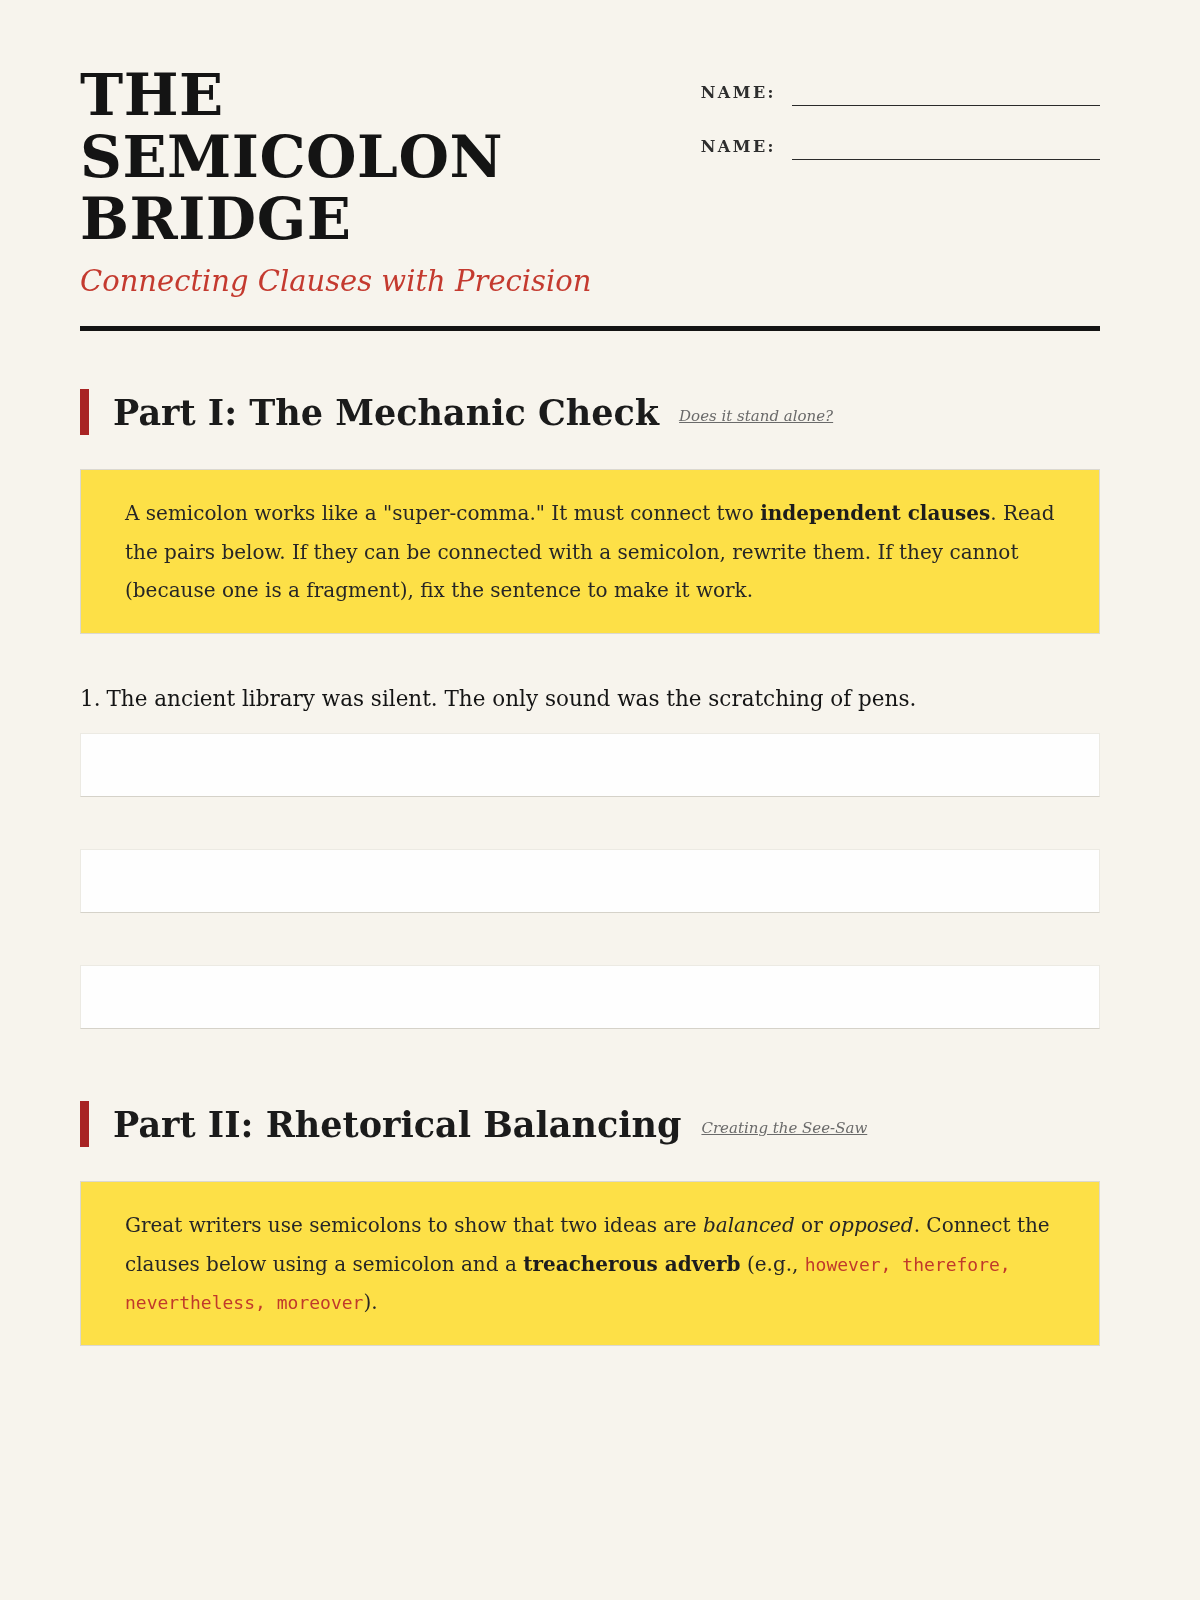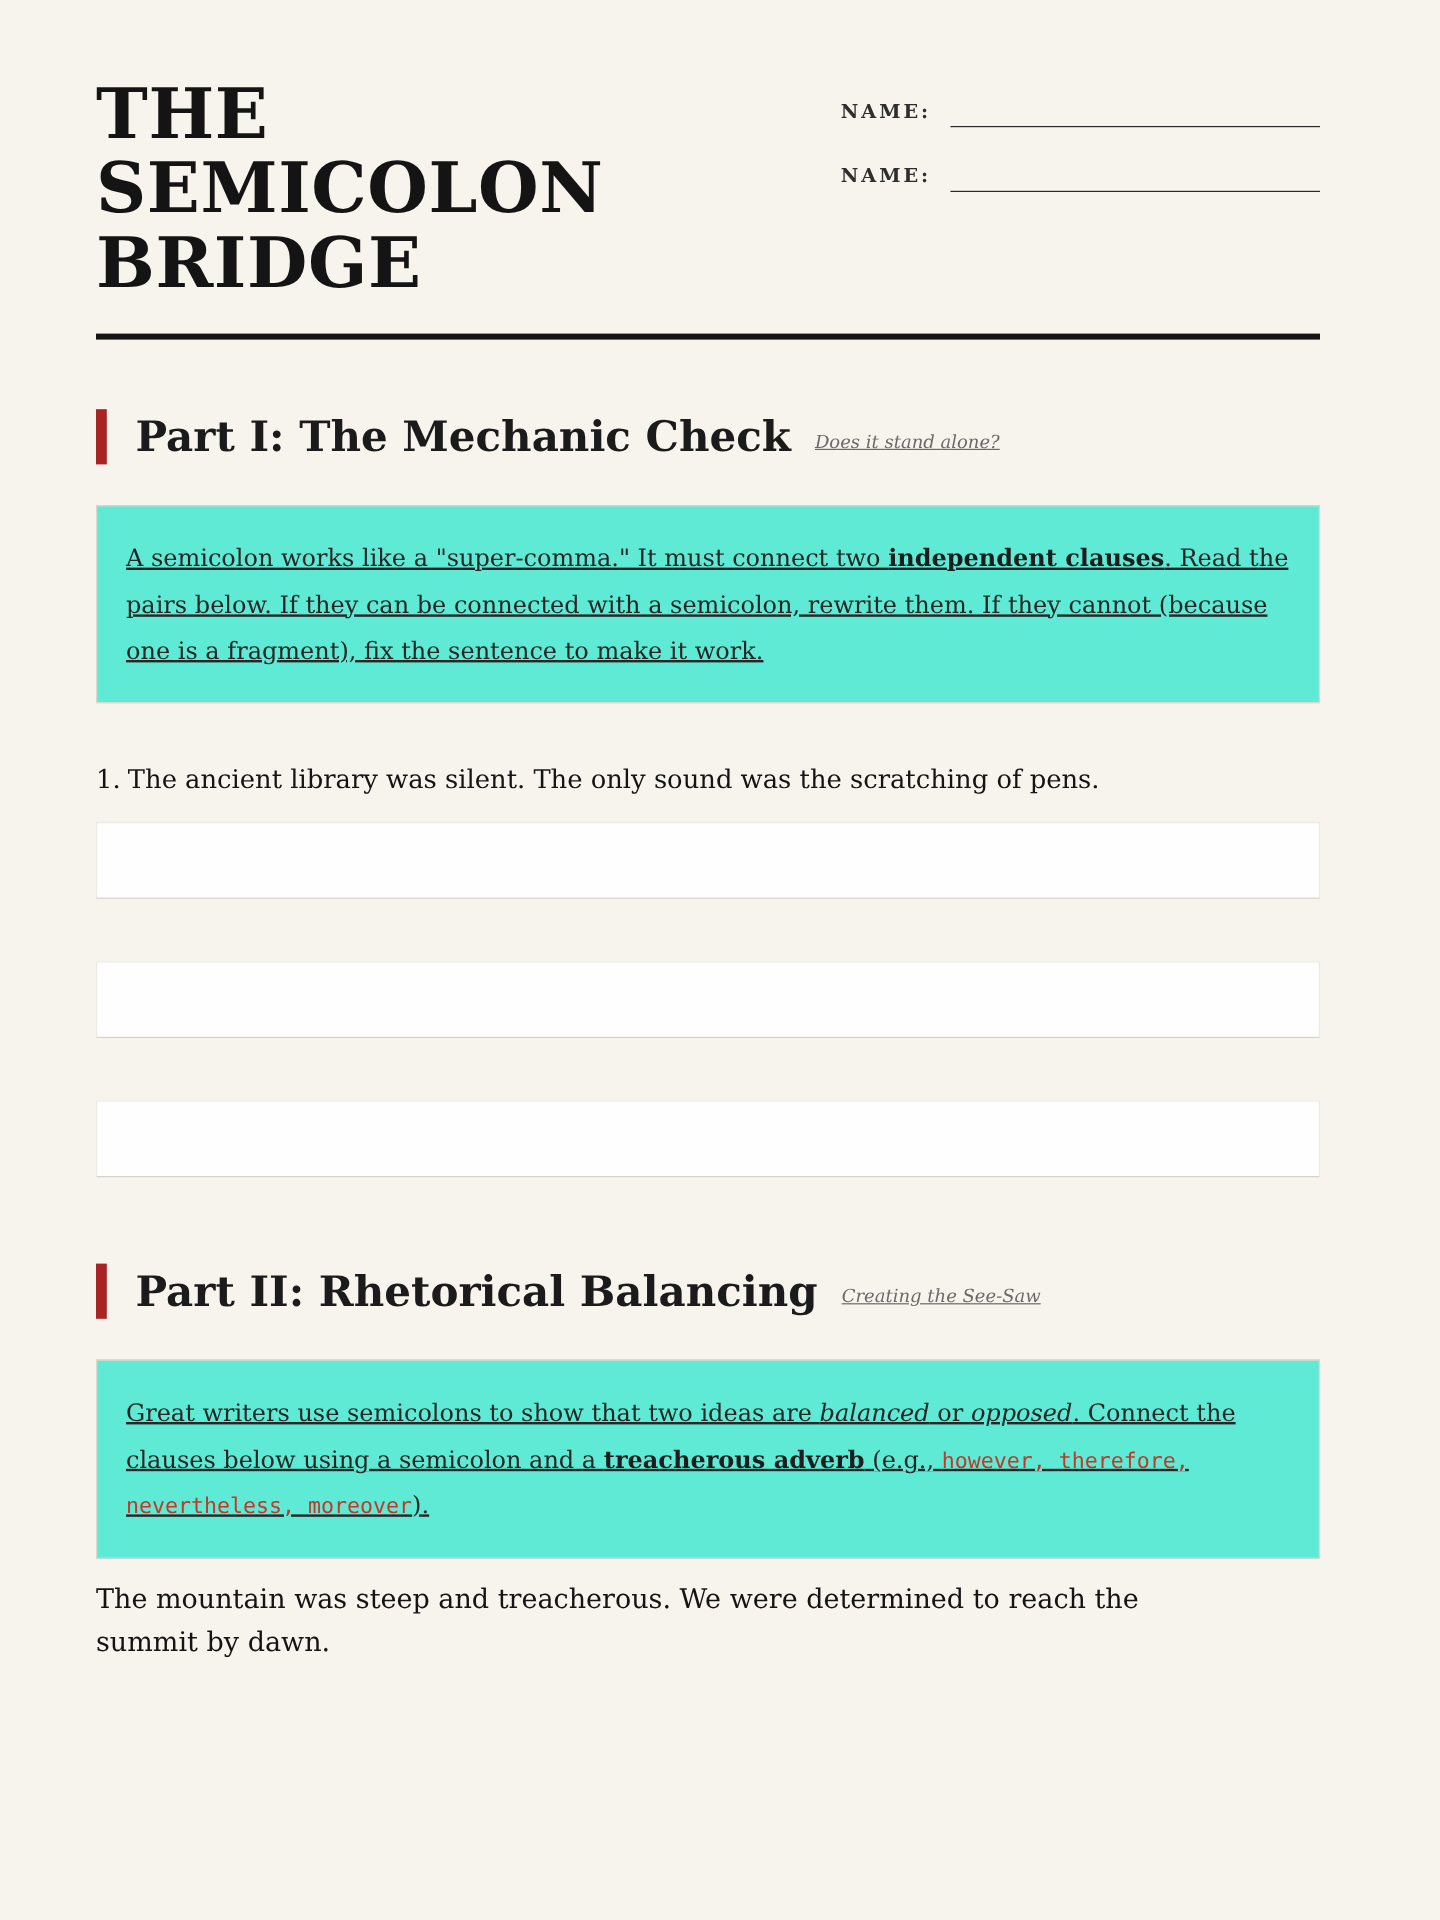--- a/index.html
+++ b/index.html
@@ -42,22 +42,22 @@
   
   .part-heading-row{display:flex;align-items:center;margin-top:58px;}
   .red-bar{width:9px;height:46px;background:var(--accent-red);margin-right:24px;flex:none;}
   .part-heading{font-size:35px;font-weight:800;color:#1b1b1b;}
   .part-hint{
     margin-left:20px;margin-top:8px;font-size:15px;font-style:italic;
     color:#6a6a6a;text-decoration:underline;
   }
 
   .instruction-box{
-    margin-top:34px;background:#5eead4;border:1px solid #dbd8d0;
-    padding:24px 24px;font-size:20px;line-height:1.92;color:#262626;text-decoration:underline;
+    margin-top:34px;background:#fde047;border:1px solid #dbd8d0;
+    padding:24px 44px;font-size:20px;line-height:1.92;color:#262626;
   }
   .instruction-box strong{font-weight:700;color:#1d1d1d;}
   .instruction-box em{font-style:italic;}
   .mono{
     font-family:"DejaVu Sans Mono","Liberation Mono",monospace;
     color:var(--mono-red);font-size:18px;
   }
 
   .exercise{margin-top:52px;}
   .exercise:first-of-type{margin-top:50px;}
@@ -73,20 +73,21 @@
   .prompt-text{margin-top:16px;font-size:22.5px;line-height:1.62;color:#141414;max-width:960px;}
 </style>
 </head>
 <body>
 
 <div class="page">
 
   <header class="header">
     <div class="title-block">
       <h1 class="worksheet-title">THE SEMICOLON BRIDGE</h1>
+      <p class="worksheet-subtitle">Connecting Clauses with Precision</p>
     </div>
     <div class="fill-ins">
       <div class="fill-row">
         <span class="fill-label">NAME:</span>
         <span class="fill-line"></span>
       </div>
       <div class="fill-row">
         <span class="fill-label">NAME:</span>
         <span class="fill-line"></span>
       </div>
@@ -124,16 +125,15 @@
     <div class="part-heading-row">
       <span class="red-bar"></span>
       <h2 class="part-heading">Part II: Rhetorical Balancing</h2>
       <span class="part-hint">Creating the See-Saw</span>
     </div>
 
     <div class="instruction-box">
       <p class="instr"><span>Great writers use semicolons to show that two ideas are </span><em>balanced</em><span> or </span><em>opposed</em><span>. Connect the clauses below using a semicolon and a </span><strong>treacherous adverb</strong><span> (e.g., </span><span class="mono">however, therefore, nevertheless, moreover</span><span>).</span></p>
     </div>
 
-    <p class="prompt-text">The mountain was steep and treacherous. We were determined to reach the summit by dawn.</p>
   </section>
 
 </div>
 
 </body></html>

